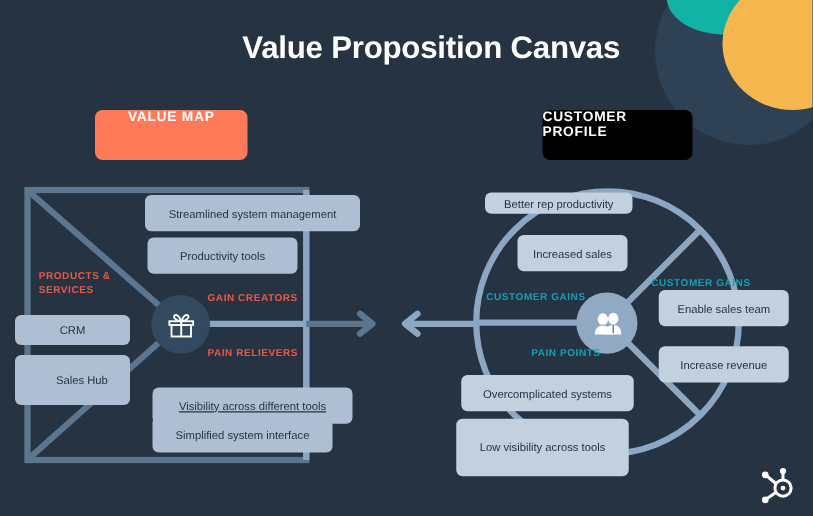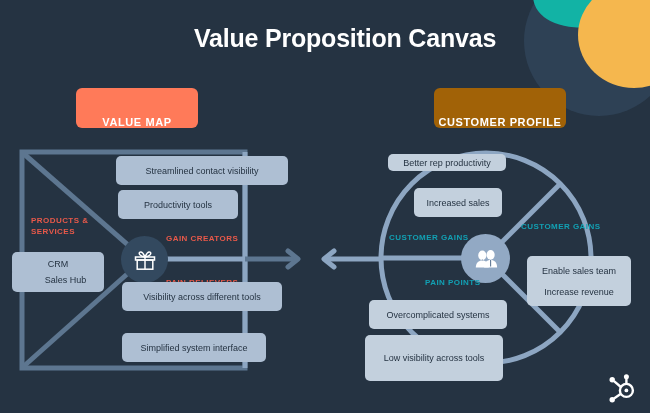--- a/index.html
+++ b/index.html
@@ -33,26 +33,26 @@
   }
 
   
   .title{
     position:absolute;left:0;top:24px;width:650px;text-align:center;
     color:#ffffff;font-size:25px;font-weight:bold;letter-spacing:-0.2px;padding-left:20px;
   }
 
   
   .pill{
-    position:absolute;display:flex;align-items:flex-end;justify-content:center;
+    position:absolute;display:flex;align-items:flex-start;justify-content:center;
     color:#ffffff;font-size:11px;font-weight:bold;letter-spacing:0.6px;
     border-radius:6px;
   }
   .pill-valuemap{left:76px;top:88px;width:122px;height:40px;background:#ff7a59;}
-  .pill-customer{left:434px;top:88px;width:132px;height:40px;background:#a16207;}
+  .pill-customer{left:434px;top:88px;width:120px;height:40px;background:#000000;}
 
   
   #struct{position:absolute;left:0;top:0;width:650px;height:413px;}
 
   
   .hub{
     position:absolute;border-radius:50%;
     display:flex;align-items:center;justify-content:center;
   }
   .hub-left{left:121px;top:236px;width:47px;height:47px;background:#33495f;}
@@ -148,40 +148,40 @@
     </svg>
   </div>
 
   <div class="cat cat-orange" style="left:31px;top:215px;width:110px;">
     <div>PRODUCTS &amp;</div>
     <div>SERVICES</div>
   </div>
   <div class="cat cat-orange" style="left:166px;top:233px;">GAIN CREATORS</div>
   <div class="cat cat-orange" style="left:166px;top:277px;">PAIN RELIEVERS</div>
 
-  <div class="box" style="left:116px;top:156px;width:172px;height:29px;">Streamlined contact visibility</div>
+  <div class="box" style="left:116px;top:156px;width:172px;height:29px;">Streamlined system management</div>
   <div class="box" style="left:118px;top:190px;width:120px;height:29px;">Productivity tools</div>
 
   <div class="box" style="left:12px;top:252px;width:92px;height:24px;">CRM</div>
-  <div class="box" style="left:12px;top:268px;width:92px;height:24px;padding-left:21px;">Sales Hub</div>
+  <div class="box" style="left:12px;top:284px;width:92px;height:40px;padding-left:21px;">Sales Hub</div>
 
-  <div class="box" style="left:122px;top:282px;width:160px;height:29px;">Visibility across different tools</div>
+  <div class="box" style="left:122px;top:310px;width:160px;height:29px;text-decoration:underline;">Visibility across different tools</div>
   <div class="box" style="left:122px;top:333px;width:144px;height:29px;">Simplified system interface</div>
 
   <div class="cat cat-teal" style="left:389px;top:232px;">CUSTOMER GAINS</div>
   <div class="cat cat-teal" style="left:400px;top:277px;margin-left:25px;">PAIN POINTS</div>
   <div class="cat cat-teal" style="left:521px;top:221px;">CUSTOMER GAINS</div>
 
   <div class="box lightish" style="left:388px;top:154px;width:118px;height:17px;">Better rep productivity</div>
   <div class="box lightish" style="left:414px;top:188px;width:88px;height:29px;">Increased sales</div>
 
   <div class="box lightish" style="left:369px;top:300px;width:138px;height:29px;">Overcomplicated systems</div>
   <div class="box lightish" style="left:365px;top:335px;width:138px;height:46px;">Low visibility across tools</div>
 
-  <div class="box lightish" style="left:527px;top:256px;width:104px;height:29px;">Enable sales team</div>
+  <div class="box lightish" style="left:527px;top:232px;width:104px;height:29px;">Enable sales team</div>
   <div class="box lightish" style="left:527px;top:277px;width:104px;height:29px;">Increase revenue</div>
 
   <svg class="logo" viewBox="0 0 34 34">
     <circle cx="22.4" cy="20.4" r="6.5" fill="none" stroke="#ffffff" stroke-width="2.4"></circle>
     <circle cx="22.4" cy="20.4" r="1.9" fill="#ffffff"></circle>
     <line x1="22.4" y1="13.9" x2="22.4" y2="8.0" stroke="#ffffff" stroke-width="2.4"></line>
     <circle cx="22.4" cy="6.8" r="2.5" fill="#ffffff"></circle>
     <line x1="16.9" y1="17.0" x2="10.0" y2="11.2" stroke="#ffffff" stroke-width="2.4"></line>
     <circle cx="8.2" cy="9.8" r="2.7" fill="#ffffff"></circle>
     <line x1="16.9" y1="23.8" x2="10.0" y2="28.6" stroke="#ffffff" stroke-width="2.4"></line>

